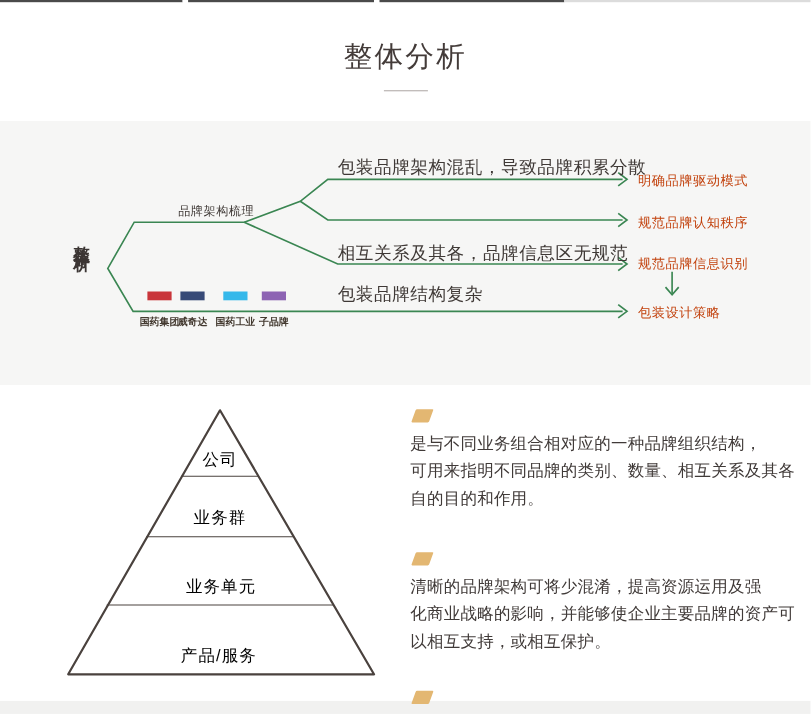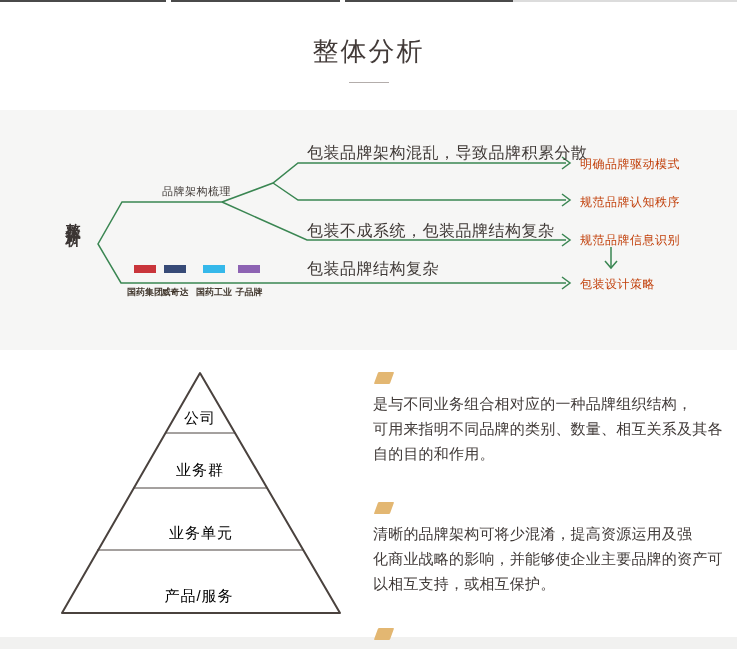--- a/index.html
+++ b/index.html
@@ -101,21 +101,21 @@
 
         <path d="M611,137 L611,157"></path>
         <polyline points="605,151 611,158 617,151"></polyline>
       </g>
     </svg>
 
     <div class="root-label">整体分析</div>
     <div class="branch-label">品牌架构梳理</div>
 
     <div class="map-label" style="left:307px;top:36px">包装品牌架构混乱，导致品牌积累分散</div>
-    <div class="map-label" style="left:307px;top:114px">包装不成系统，包装品牌结构复杂</div>
+    <div class="map-label" style="left:307px;top:114px">相互关系及其各，品牌信息区无规范</div>
     <div class="map-label" style="left:307px;top:152px">包装品牌结构复杂</div>
 
     <div class="outcome-label" style="left:580px;top:47px">明确品牌驱动模式</div>
     <div class="outcome-label" style="left:580px;top:85px">规范品牌认知秩序</div>
     <div class="outcome-label" style="left:580px;top:123px">规范品牌信息识别</div>
     <div class="outcome-label" style="left:580px;top:167px">包装设计策略</div>
 
     <span class="legend-swatch" style="left: 134px; background: rgb(201, 53, 59);"></span>
     <span class="legend-swatch" style="left: 164px; background: rgb(55, 74, 119);"></span>
     <span class="legend-swatch" style="left: 203px; background: rgb(53, 184, 234);"></span>

